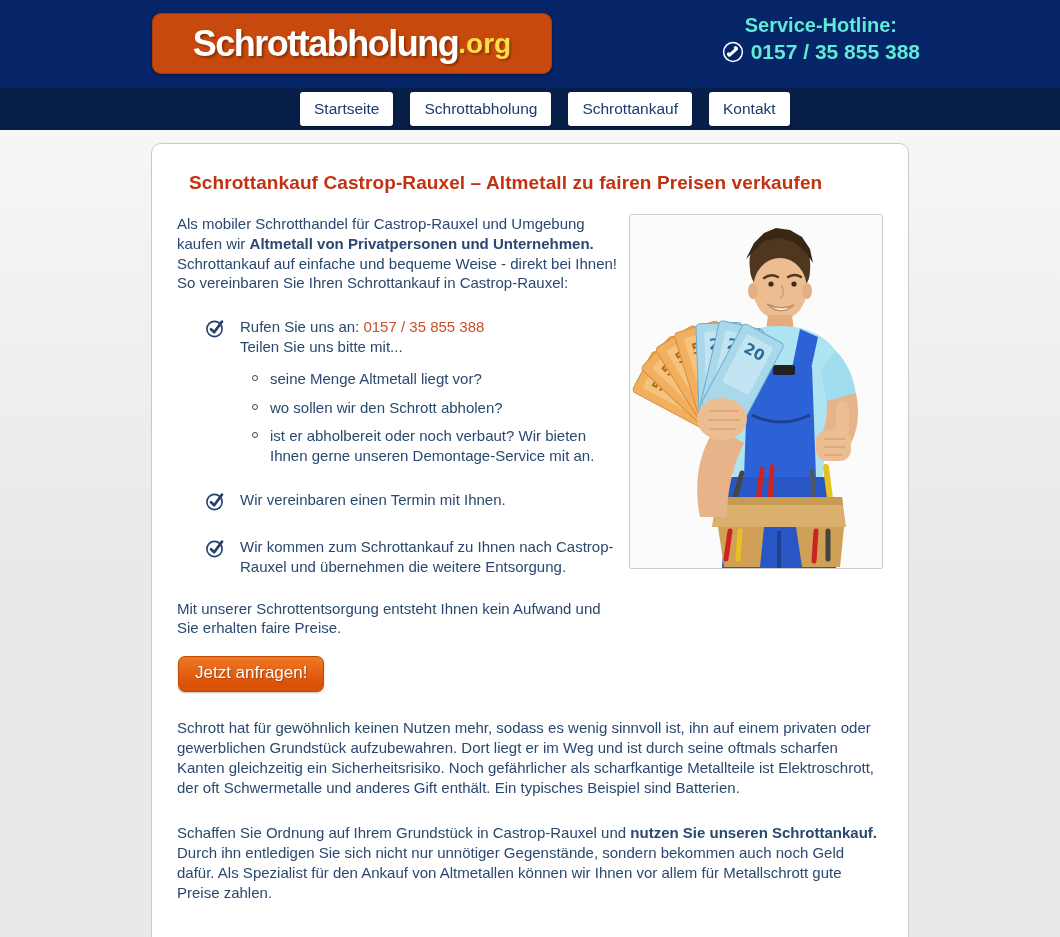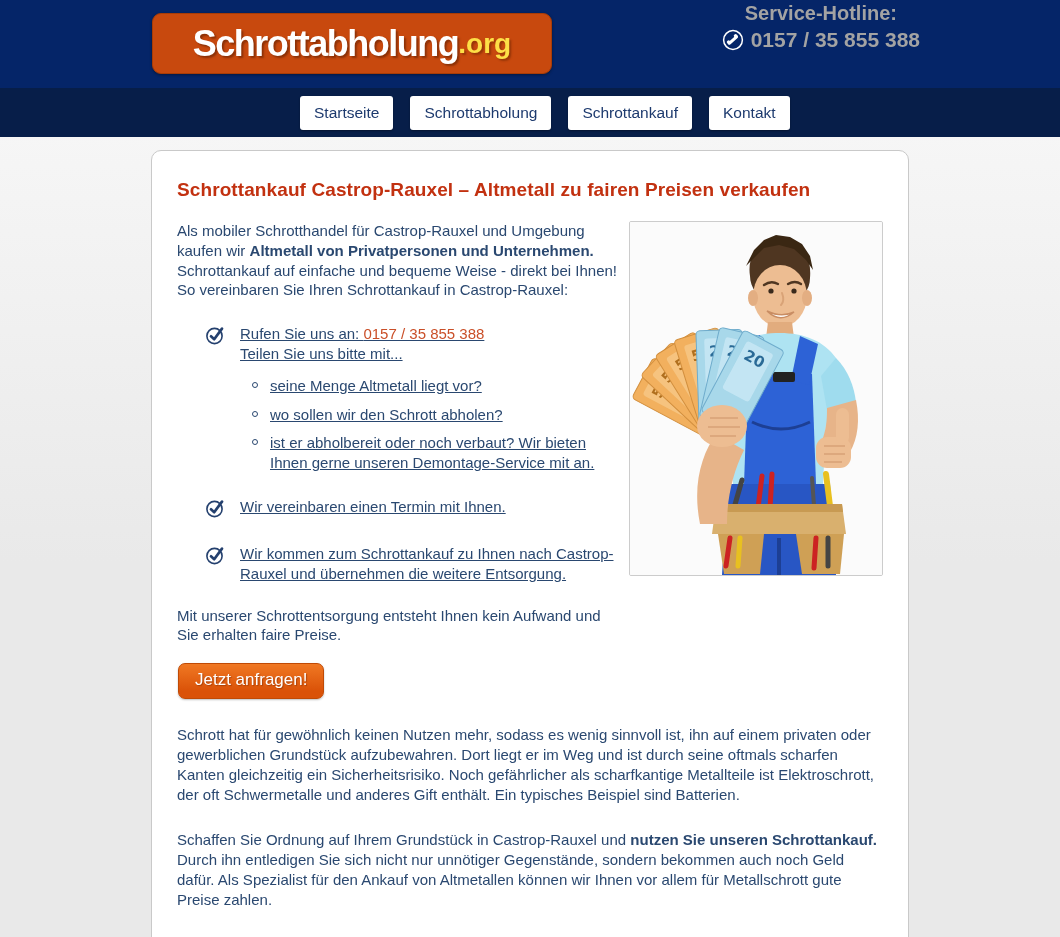--- a/index.html
+++ b/index.html
@@ -20,55 +20,55 @@
     box-shadow:0 1px 3px rgba(0,0,0,.4);
   }
   .logo-main {
     color:#fff; font-weight:700; font-size:36px; letter-spacing:-1.5px;
     text-shadow:2px 2px 2px rgba(90,30,0,.55);
   }
   .logo-suffix {
     color:#fde047; font-weight:700; font-size:28px;
     text-shadow:2px 2px 2px rgba(90,30,0,.45);
   }
-  .hotline { position:absolute; right:140px; top:2px; text-align:center; color:#a3a3a3; }
+  .hotline { position:absolute; right:140px; top:14px; text-align:center; color:#5eead4; }
   .hotline-label { font-size:20px; font-weight:700; }
   .hotline-number-row { display:flex; align-items:center; gap:7px; margin-top:3px; font-size:21px; font-weight:700; }
   .hotline-number-row svg { display:block; }
   .hotline-number { cursor:pointer; }
   
   .nav-bar {
-    height:49px; background:#071e49;
+    height:42px; background:#071e49;
     display:flex; align-items:center; gap:17px; padding-left:300px;
   }
   .nav-btn {
     background:#fff; color:#1d3a6e; border:none; border-radius:3px;
     font-family:inherit; font-size:15.5px; padding:8px 14px; cursor:pointer;
     box-shadow:0 1px 2px rgba(0,0,0,.35);
   }
   
   .card {
     width:758px; margin:13px 0 0 151px; background:#fff;
     border:1px solid #c9c9c9; border-radius:10px 10px 0 0;
     padding:26px 25px 40px 25px; min-height:810px;
   }
   h1.page-title {
-    color:#c23110; font-size:19px; font-weight:700; margin:2px 0 20px 0; letter-spacing:.1px;
+    color:#c23110; font-size:19px; font-weight:700; margin:2px 0 20px 12px; letter-spacing:.1px;
   }
   .content-row { display:flex; justify-content:space-between; align-items:flex-start;gap:6px; }
   .left-col { width:448px; }
   .photo-box {
     width:254px; height:355px; border:1px solid #ccc; background:#fbfbfb;
     border-radius:2px; overflow:hidden; flex-shrink:0;
   }
   p, .check-text, .sub-item { font-size:15px; line-height:1.32; }
   .b { font-weight:700; }
   .phone { color:#ca4f28; }
   
-  .checklist { margin:24px 0 16px 28px;text-decoration:underline; }
+  .checklist { margin:24px 0 16px 28px; }
   .check-item { display:flex; gap:14px; margin-bottom:22px; }
   .check-item svg { flex-shrink:0; margin-top:1px; }
   .sub-list { list-style:none; margin:12px 0 2px 12px; }
   .sub-item { display:flex; gap:12px; margin-top:9px; }
   .sub-bullet {
     width:6px; height:6px; border:1.5px solid #2a4870; border-radius:50%;
     flex-shrink:0; margin-top:6px;
   }
   .para-fair { margin-top:14px; }
   .cta-btn {

